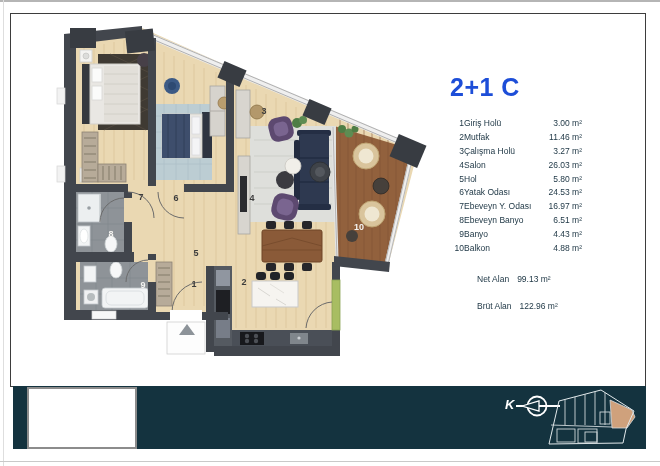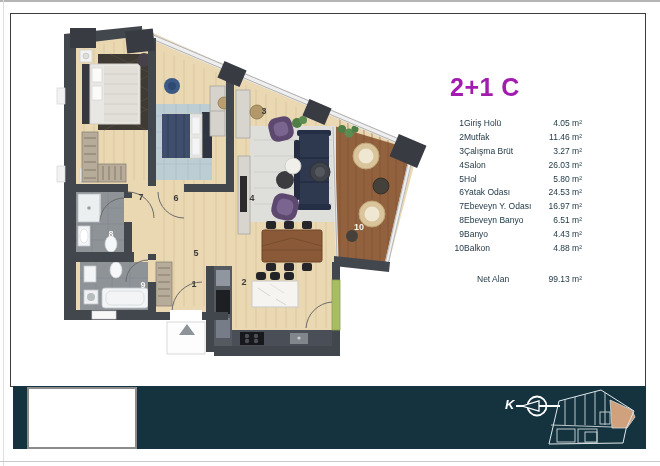--- a/index.html
+++ b/index.html
@@ -9,29 +9,29 @@
   .hairline-bottom{position:absolute;left:0;top:461px;width:660px;height:1px;background:#c9c9c9;}
   .hairline-left{position:absolute;left:3px;top:0;width:1px;height:466px;background:#dedede;}
   .frame{position:absolute;left:10px;top:13px;width:636px;height:374px;
          border:1.5px solid #3d3d3d;box-sizing:border-box;}
   .plan-svg{position:absolute;left:0;top:0;}
   #plan-labels{position:absolute;left:0;top:0;width:660px;height:466px;pointer-events:none;}
   .plan-label{position:absolute;transform:translate(-50%,-50%);font-size:9px;font-weight:700;color:#3c3c3c;}
   .plan-label.light{color:#f4f3f0;font-weight:600;}
 
   .unit-title{position:absolute;left:450px;top:73px;font-size:25px;font-weight:700;
-              letter-spacing:.5px;color:#a21caf;text-align:center;}
+              letter-spacing:.5px;color:#1d4ed8;text-align:center;}
   .rooms{position:absolute;left:451px;top:118px;width:131px;}
   .room-row{display:flex;align-items:baseline;height:13.9px;font-size:8.5px;color:#223a48;}
   .room-no{width:13px;text-align:right;flex:none;}
   .room-name{flex:none;}
   .room-area{flex:1;text-align:right;}
   .summary{position:absolute;left:477px;top:265px;width:105px;}
-  .summary-row{display:flex;justify-content:space-between;align-items:center;height:27px;
-               font-size:8.5px;color:#223a48;}
+  .summary-row{display:flex;align-items:center;height:27px;
+               font-size:8.5px;color:#223a48;gap:8px;}
 
   .band{position:absolute;left:13px;top:386px;width:633px;height:63px;background:#14333f;}
   .logo-box{position:absolute;left:27px;top:387px;width:110px;height:62px;background:#ffffff;
             border:2px solid #8c8c8c;box-sizing:border-box;}
   .compass-k{position:absolute;left:505px;top:398px;font-size:13px;font-weight:700;
              font-style:italic;color:#ffffff;line-height:1;}
   .compass-svg{position:absolute;left:514px;top:394px;}
   .building-svg{position:absolute;left:545px;top:386px;}
 </style>
 </head>
@@ -407,32 +407,32 @@
       <div class="plan-label light" style="left: 359px; top: 227px;">10</div>
     </div>
 
   <div class="unit-title">2+1 C</div>
 
   <div class="rooms">
 
       <div class="room-row">
         <span class="room-no">1</span>
         <span class="room-name">Giriş Holü</span>
-        <span class="room-area">4.05 m²</span>
+        <span class="room-area">3.00 m²</span>
       </div>
 
       <div class="room-row">
         <span class="room-no">2</span>
         <span class="room-name">Mutfak</span>
         <span class="room-area">11.46 m²</span>
       </div>
 
       <div class="room-row">
         <span class="room-no">3</span>
-        <span class="room-name">Çalışma Brüt</span>
+        <span class="room-name">Çalışma Holü</span>
         <span class="room-area">3.27 m²</span>
       </div>
 
       <div class="room-row">
         <span class="room-no">4</span>
         <span class="room-name">Salon</span>
         <span class="room-area">26.03 m²</span>
       </div>
 
       <div class="room-row">
@@ -472,20 +472,24 @@
       </div>
     </div>
 
   <div class="summary">
 
       <div class="summary-row">
         <span>Net Alan</span>
         <span>99.13 m²</span>
       </div>
 
+      <div class="summary-row">
+        <span>Brüt Alan</span>
+        <span>122.96 m²</span>
+      </div>
 
     </div>
 
   <div class="band"></div>
   <div class="logo-box"></div>
 
   <div class="compass-k">K</div>
   <svg class="compass-svg" width="48" height="24" viewBox="0 0 48 24">
     <line x1="2" y1="12" x2="46" y2="12" stroke="#ffffff" stroke-width="1.8"></line>
     <circle cx="23" cy="12" r="9.5" fill="none" stroke="#ffffff" stroke-width="1.8"></circle>

